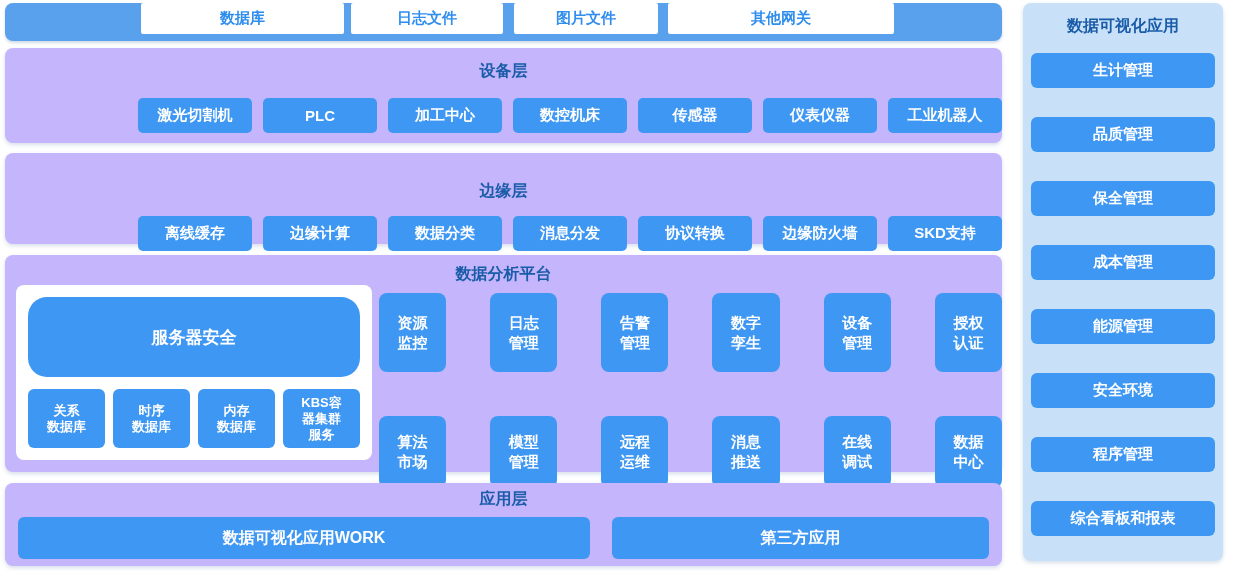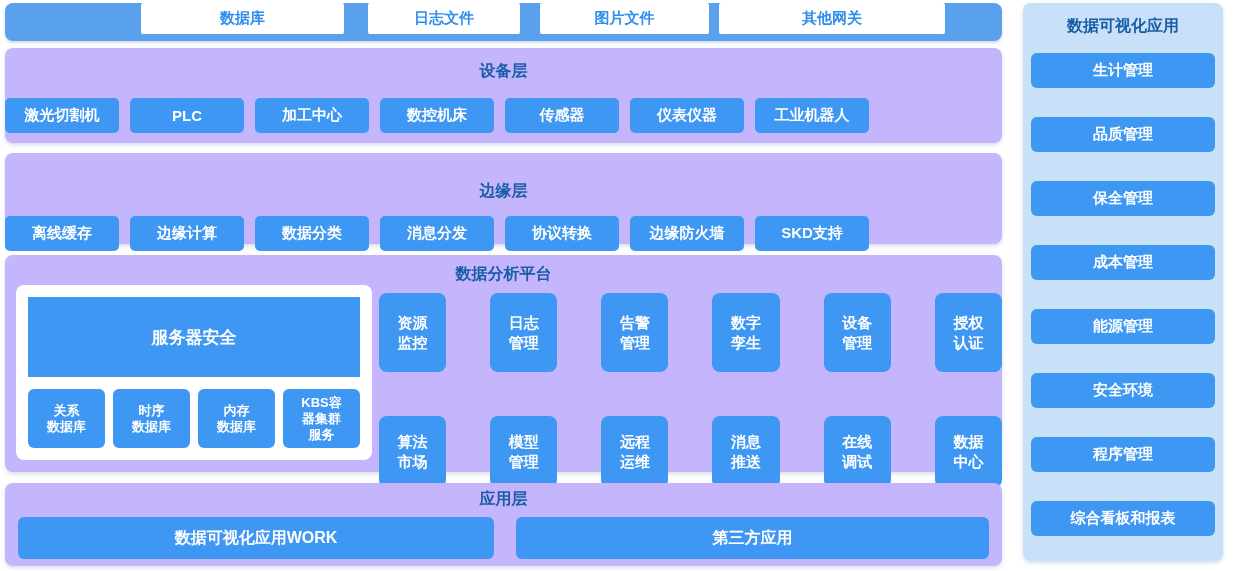--- a/index.html
+++ b/index.html
@@ -16,79 +16,79 @@
     background:#5AA1ED; border-radius:8px;
     display:flex; align-items:flex-start; padding-left:136px;
     box-shadow:0 2px 3px rgba(120,150,185,.35);
   }
   .gw-item {
     height:31px; background:#ffffff; border-radius:2px;
     color:#2F8DEE; font-weight:700; font-size:15px;
     display:flex; align-items:center; justify-content:center;
   }
   .gw-bar div.gw-item:nth-of-type(1){ width:203px; }
-  .gw-bar div.gw-item:nth-of-type(2){ width:152px; margin-left:24px;text-align:center; }
-  .gw-bar div.gw-item:nth-of-type(3){ width:169px; margin-left:20px; }
+  .gw-bar div.gw-item:nth-of-type(2){ width:152px; margin-left:7px;text-align:center; }
+  .gw-bar div.gw-item:nth-of-type(3){ width:144px; margin-left:11px; }
   .gw-bar div.gw-item:nth-of-type(4){ width:226px; margin-left:10px; }
 
   
   .panel {
     position:absolute; left:5px; width:997px;
     background:#c4b5fd; border-radius:8px;
     box-shadow:0 2px 4px rgba(120,150,185,.3);
   }
   .panel-title {
     text-align:center; color:#1A5CA8; font-weight:700; font-size:16px; line-height:20px;
   }
   .btn {
     background:#3E97F2; color:#ffffff; font-weight:700;
     display:flex; align-items:center; justify-content:center;
     border-radius:5px; text-align:center;
   }
-  .btn-row { display:flex; justify-content:flex-start; gap:11px; }
+  .btn-row { display:flex; justify-content:flex-end; gap:11px; }
   .btn-row .btn { min-width:114px; height:35px; font-size:15px; padding:0 12px; }
 
   .device-panel { top:48px; height:95px; }
   .device-panel .panel-title { margin-top:13px; }
   .device-panel .btn-row { margin-top:17px; }
 
   .edge-panel { top:153px; height:91px; }
   .edge-panel .panel-title { margin-top:28px; }
   .edge-panel .btn-row { margin-top:15px; }
 
   
   .platform-panel { top:255px; height:217px; }
   .platform-panel .panel-title { margin-top:9px; }
   .server-panel {
     position:absolute; left:11px; top:30px; width:356px; height:175px;
     background:#ffffff; border-radius:8px; padding:12px;
   }
   .server-main {
-    width:100%; height:80px; border-radius:0; font-size:17px;font-family:Liberation Mono, monospace;
+    width:100%; height:80px; border-radius:19px; font-size:17px;font-family:Liberation Mono, monospace;
   }
   .db-row { display:flex; gap:8px; margin-top:12px; }
   .db-box {
     flex:1; height:59px; border-radius:6px;
     font-size:13px; line-height:16px; white-space:pre-line; padding:2px 0;
   }
   .module-grid {
     position:absolute; left:374px; top:38px; width:623px;
     display:grid; grid-template-columns:repeat(6,1fr);
     grid-template-rows:79px 72px; column-gap:9px; row-gap:14px;gap:44px;
   }
   .module-cell {
     border-radius:8px; font-size:15px; line-height:20px; white-space:pre-line;
   }
 
   
   .app-panel { top:483px; height:83px; }
   .app-panel .panel-title { margin-top:6px; }
   .app-row { display:flex; gap:22px; padding:0 13px; margin-top:8px; }
   .app-row .btn { height:42px; font-size:16px; border-radius:6px; }
-  .app-row div.btn:nth-of-type(1){ width:476px; flex:none; }
+  .app-row div.btn:nth-of-type(1){ width:572px; flex:none; }
   .app-row div.btn:nth-of-type(2){ flex:1; }
 
   
   .sidebar {
     position:absolute; left:1023px; top:3px; width:200px; height:558px;
     background:#C8E1F8; border-radius:8px;
     box-shadow:0 2px 4px rgba(120,150,185,.3);
   }
   .sidebar-title {
     margin-top:13px; text-align:center;

